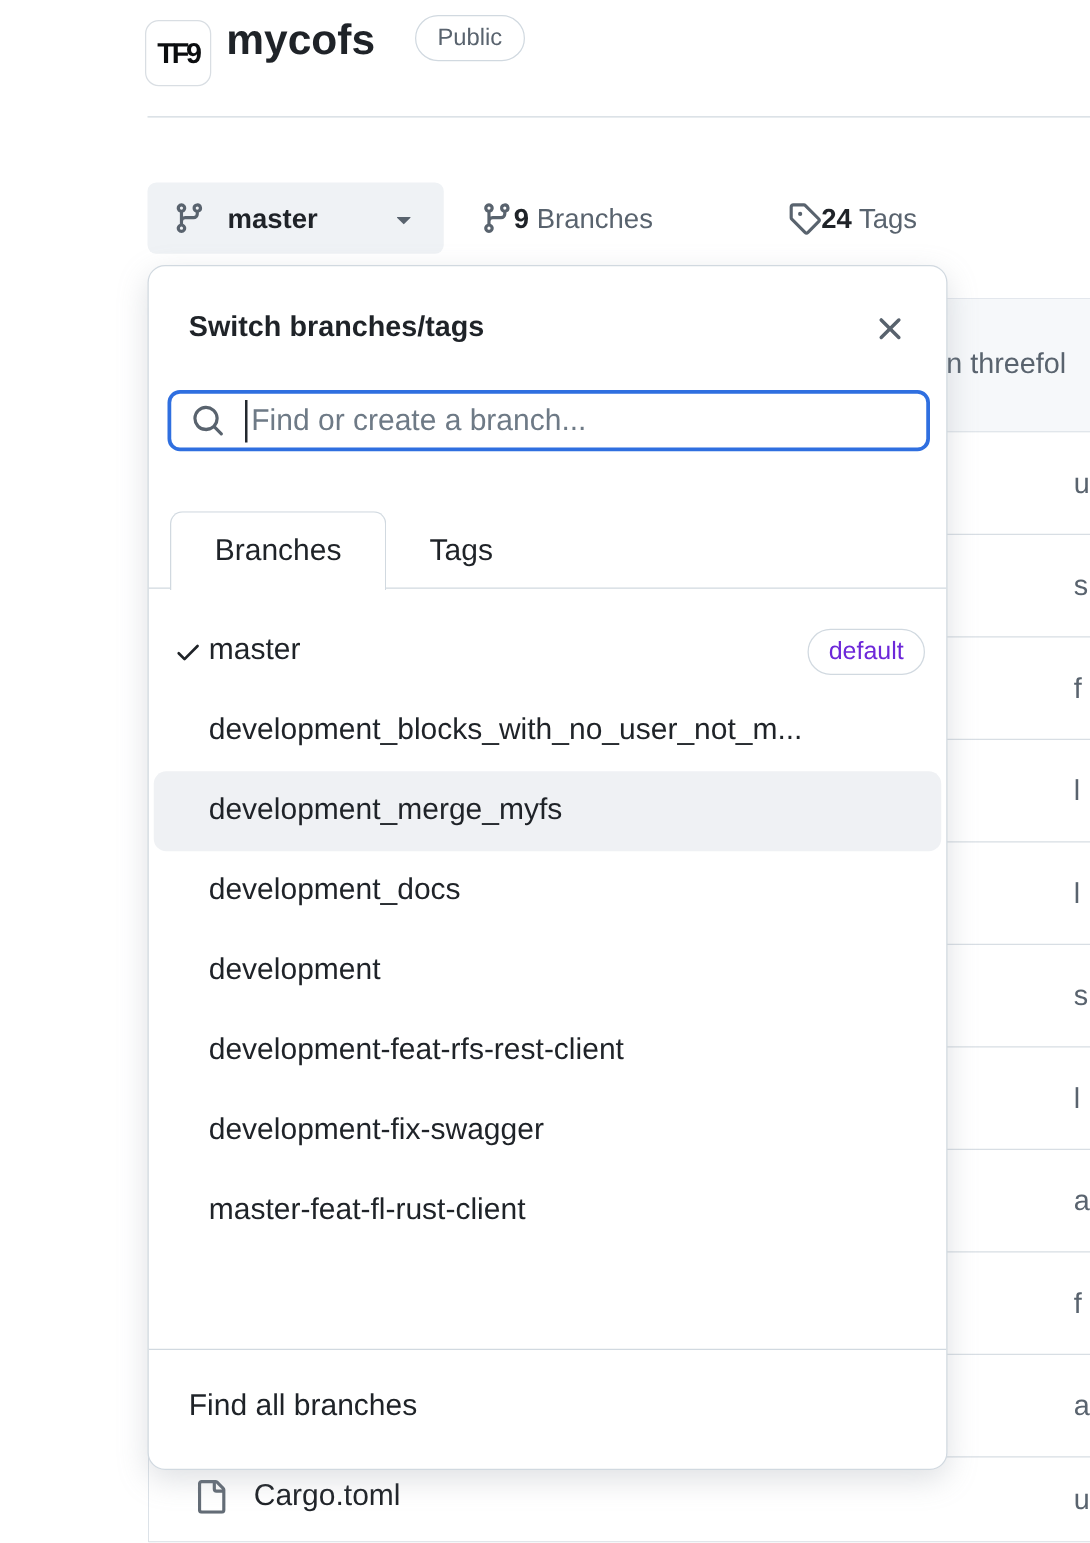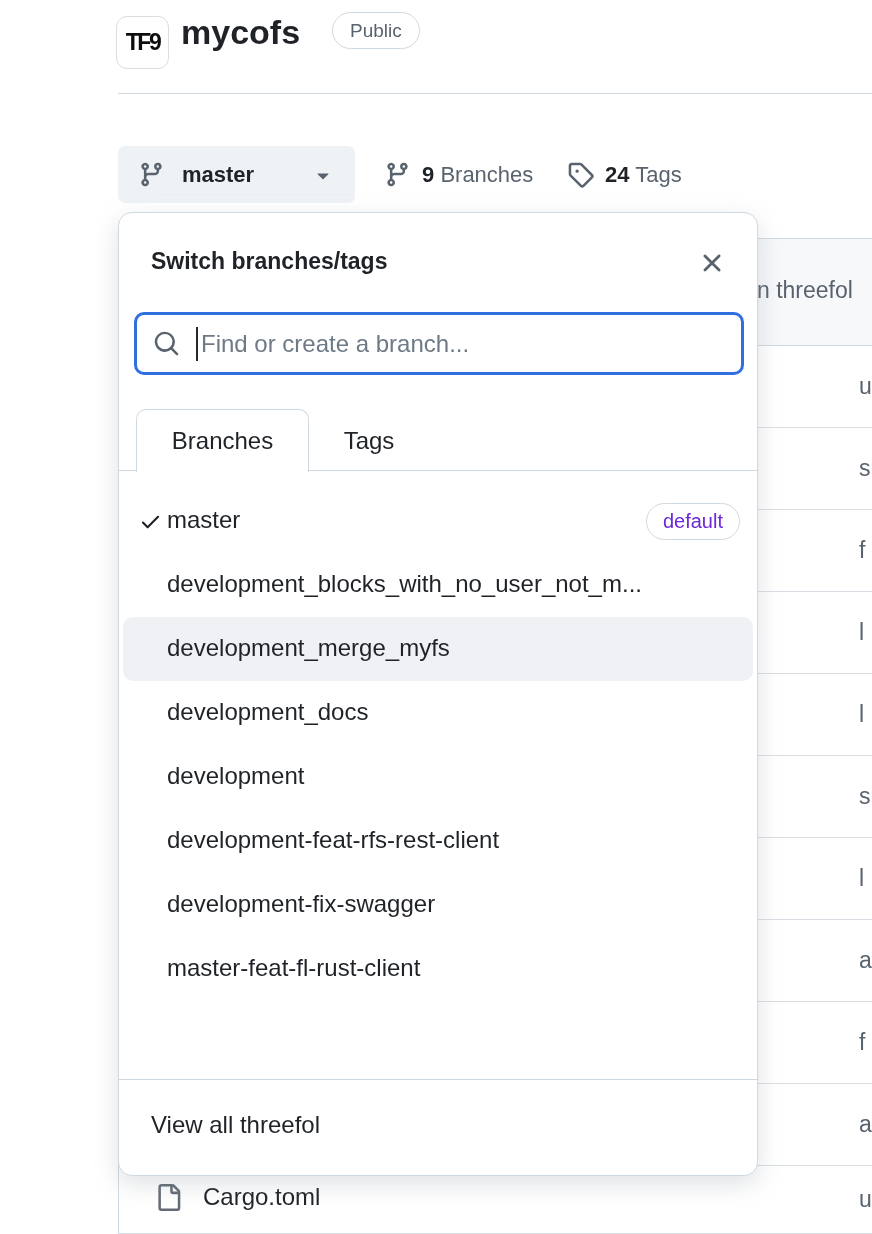--- a/index.html
+++ b/index.html
@@ -35,27 +35,27 @@
   
   .branch-btn {
     left: 118px; top: 146px; width: 237px; height: 57px;
     background: #eff2f5; border: none; border-radius: 7px;
     display: flex; align-items: center; padding: 0 20px; cursor: pointer;
   }
   .branch-btn svg.octicon { color: #59636e; }
   .branch-btn .btn-label { font-size: 22px; font-weight: 600; color: #1f2328; margin-left: 17px; }
   .branch-btn .caret { margin-left: auto; color: #59636e; }
   .count-group {
-    top: 146px; height: 57px; display: flex; align-items: center; gap: 11px;
+    top: 146px; height: 57px; display: flex; align-items: center; 
     font-size: 22px; color: #59636e; text-decoration: none; white-space: nowrap;
   }
   .count-group .num { color: #1f2328; font-weight: 700; }
   .count-group svg { color: #59636e; }
   .grp-branches { left: 384px; }
-  .grp-tags { left: 567px; }
+  .grp-tags { left: 630px; }
 
   
   .file-table {
     left: 118px; top: 238px; width: 830px; height: 996px;
     border: 1px solid #d1d9e0; border-radius: 12px 12px 0 0; border-bottom: none;
     background: #fff;
   }
   .commit-bar {
     position: relative; height: 107px; background: #f6f8fa;
     border-bottom: 1px solid #d1d9e0; border-radius: 12px 12px 0 0;
@@ -79,21 +79,21 @@
     box-shadow: 0 8px 24px rgba(140,149,159,0.28);
     z-index: 10;
   }
   .dd-title { position: absolute; left: 32px; top: 35px; font-size: 23px; font-weight: 700; color: #1f2328; }
   .dd-close {
     position: absolute; right: 26px; top: 31px; width: 38px; height: 38px;
     display: flex; align-items: center; justify-content: center;
     background: none; border: none; color: #59636e; cursor: pointer;
   }
   .dd-search {
-    position: absolute; left: 15px; top: 99px; width: 610px; height: 63px;
+    position: absolute; left: 15px; top: 99px; width: 610px; height: 49px;
     border: 3px solid #2f6fe0; border-radius: 10px; background: #fff;
     display: flex; align-items: center; padding: 0 16px;
   }
   .dd-search svg { color: #59636e; flex: none; }
   .text-cursor { width: 2px; height: 34px; background: #24292f; margin-left: 16px; flex: none; }
   .dd-search input {
     flex: 1; border: none; outline: none; font-size: 24px; color: #1f2328;
     font-family: "Liberation Sans", "DejaVu Sans", sans-serif; padding-left: 3px; background: transparent;
   }
   .dd-search input::placeholder { color: #6e7a86; opacity: 1; }
@@ -258,15 +258,15 @@
     </div>
     <div class="item">
       <span class="label">development-fix-swagger</span>
     </div>
     <div class="item">
       <span class="label">master-feat-fl-rust-client</span>
     </div>
   </div>
 
   <div class="dd-footer">
-    <a class="view-all">View all threefol</a>
+    <a class="view-all">Find all branches</a>
   </div>
 </div>
 
 </body></html>

